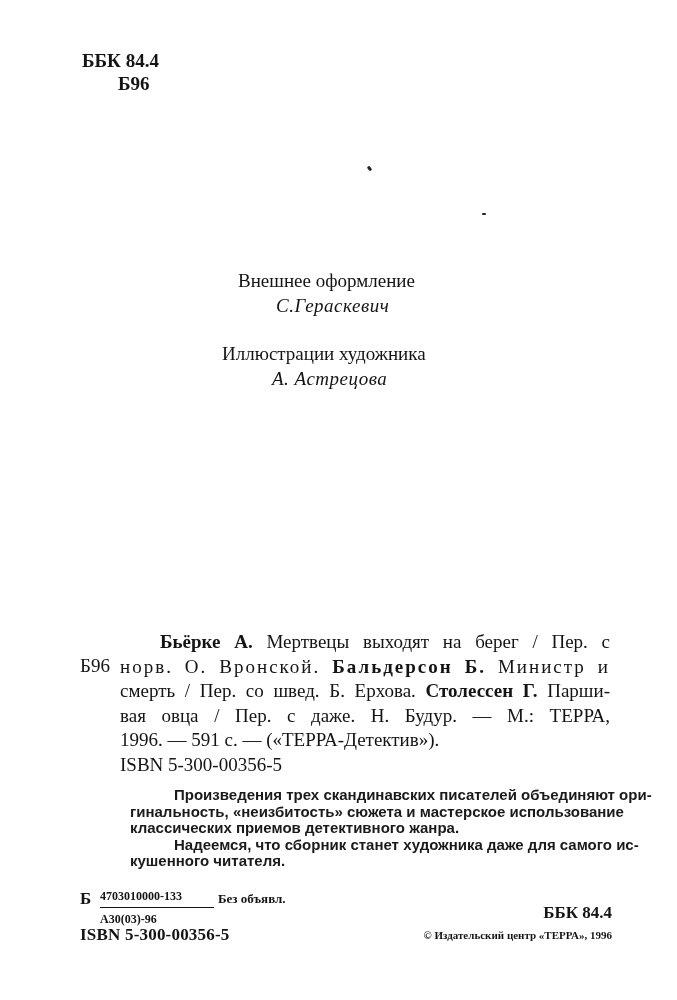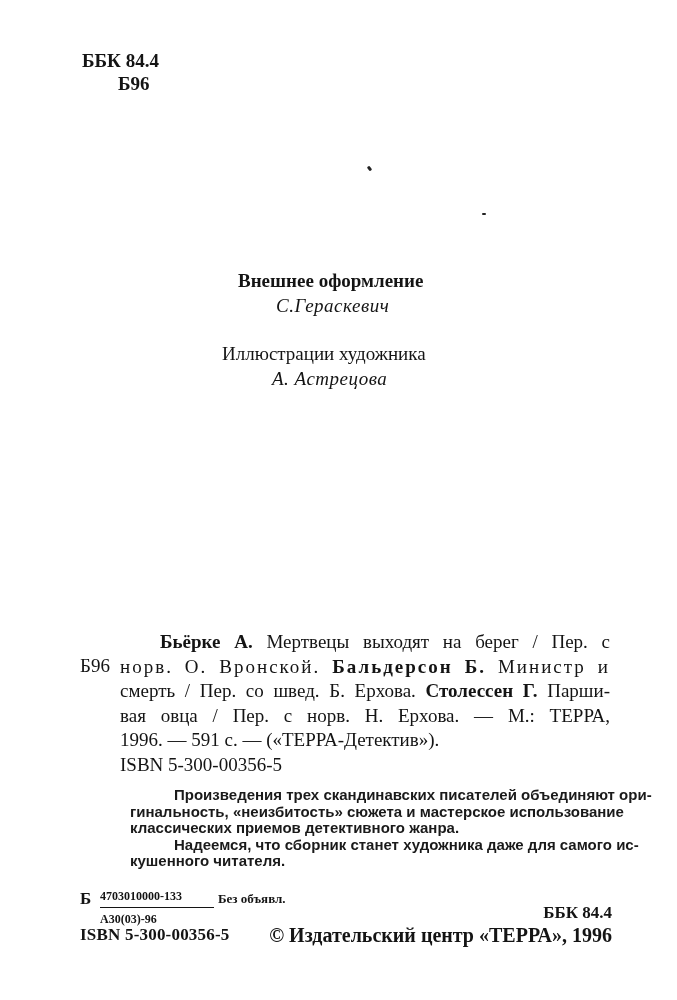--- a/index.html
+++ b/index.html
@@ -29,21 +29,21 @@
     .speck { position: absolute; background: #222; }
     .speck-1 { left: 368px; top: 166px; width: 3px; height: 5px; transform: rotate(-35deg); border-radius: 1px; }
     .speck-2 { left: 482px; top: 213px; width: 4px; height: 2px; border-radius: 1px; }
 
     .credit-label {
       font-size: 19px; line-height: 22px;
     }
     .credit-name {
       font-size: 19px; line-height: 22px; font-style: italic; letter-spacing: 0.5px;
     }
-    .credit1-label { left: 238px; top: 270px; font-weight: bold; }
+    .credit1-label { left: 238px; top: 270px; }
     .credit1-name  { left: 276px; top: 295px; }
     .credit2-label { left: 222px; top: 343px; }
     .credit2-name  { left: 272px; top: 368px; }
 
     .b96-side {
       left: 80px; top: 654px;
       font-size: 19px; line-height: 24px;
     }
 
     .biblio {
@@ -106,21 +106,21 @@
       left: 80px; top: 925px;
       font-size: 17px; font-weight: bold; line-height: 20px;
       letter-spacing: 0.2px;
     }
     .footer-bbk {
       right: 65px; top: 903px;
       font-size: 17px; font-weight: bold; line-height: 20px;
     }
     .copyright {
       right: 65px; top: 925px;
-      font-size: 20px; font-weight: bold; line-height: 20px;
+      font-size: 11px; font-weight: bold; line-height: 20px;
     }
   </style>
 </head>
 <body>
 
 <div class="abs bbk-top">ББК 84.4</div>
 <div class="abs b96-top">Б96</div>
 
 <div class="speck speck-1"></div>
 <div class="speck speck-2"></div>
@@ -129,21 +129,21 @@
 <div class="abs credit-name credit1-name">С.Гераскевич</div>
 <div class="abs credit-label credit2-label">Иллюстрации художника</div>
 <div class="abs credit-name credit2-name">А. Астрецова</div>
 
 <div class="abs b96-side">Б96</div>
 
 <div class="biblio">
   <span class="line indent"><b>Бьёрке А.</b><span> Мертвецы выходят на берег /  Пер. с</span></span>
   <span class="line spaced"><span>норв. О. Вронской. </span><b>Бальдерсон Б.</b><span> Министр и</span></span>
   <span class="line"><span>смерть / Пер. со швед. Б. Ерхова. </span><b>Столессен Г.</b><span> Парши-</span></span>
-  <span class="line">вая овца / Пер. с норв. Н. Ерхова. — М.: ТЕРРА,</span>
+  <span class="line">вая овца / Пер. с даже. Н. Будур. — М.: ТЕРРА,</span>
   <span class="line last">1996. — 591 с. — («ТЕРРА-Детектив»).</span>
   <span class="line last">ISBN 5-300-00356-5</span>
 </div>
 
 <div class="annotation">
   <span class="line indent">Произведения трех скандинавских писателей объединяют ори-</span>
   <span class="line">гинальность, «неизбитость» сюжета и мастерское использование</span>
   <span class="line last">классических приемов детективного жанра.</span>
   <span class="line indent">Надеемся, что сборник станет художника даже для самого ис-</span>
   <span class="line last">кушенного читателя.</span>

